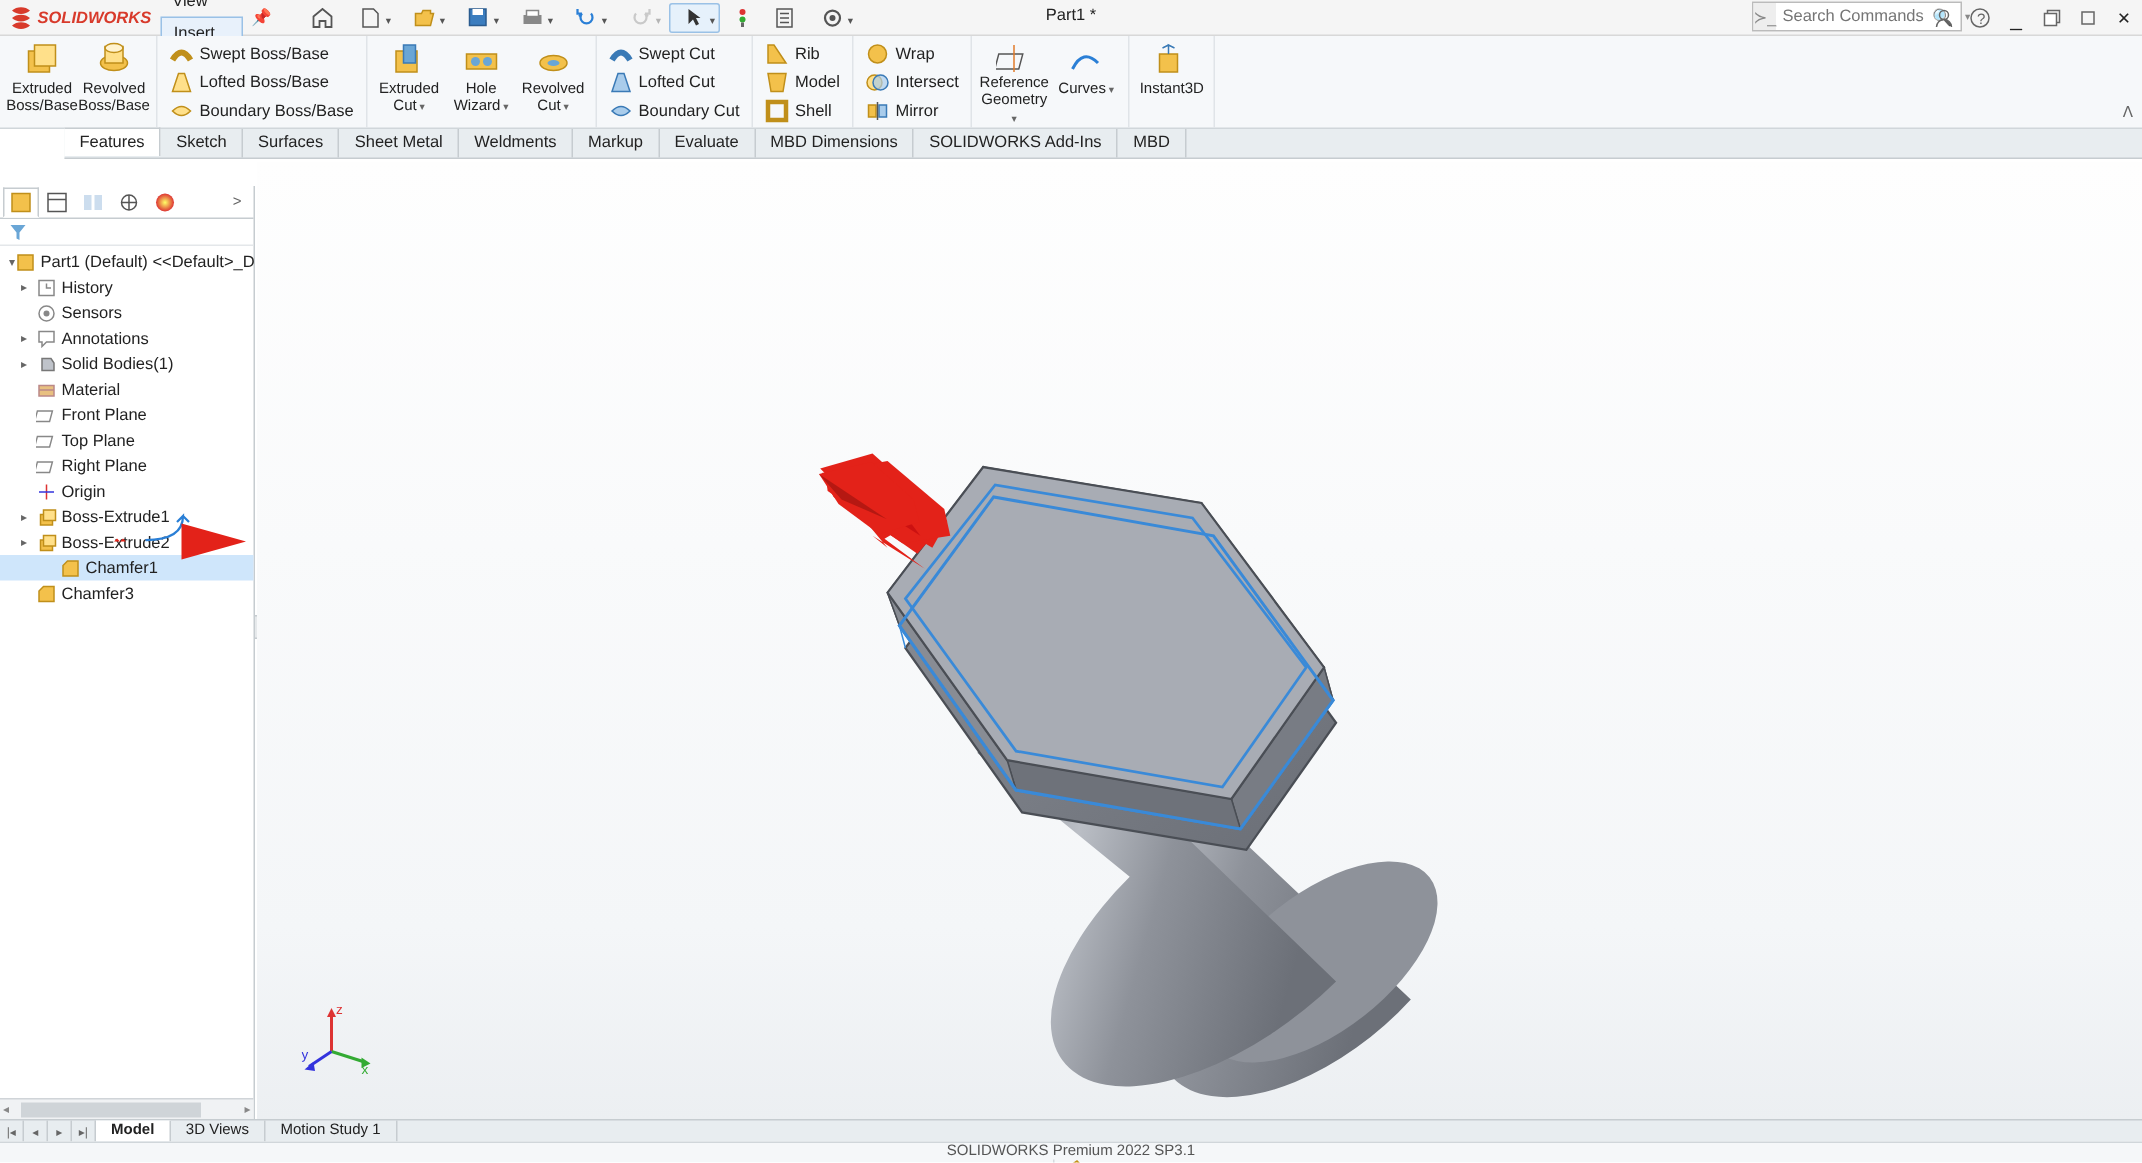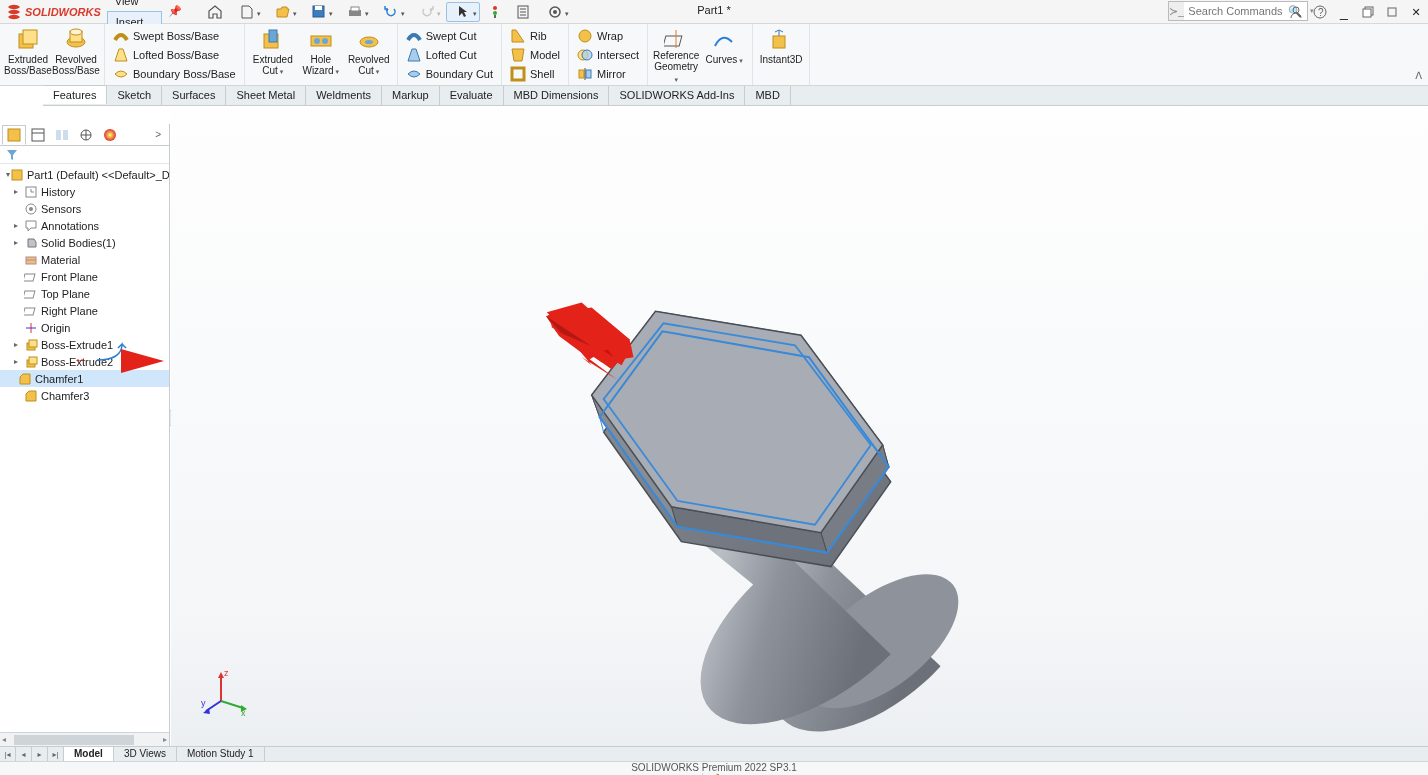--- a/index.html
+++ b/index.html
@@ -651,21 +651,21 @@
           <span class="tlabel">Boss-Extrude1</span>
         </div>
         <div class="tree-item" style="padding-left: 14px;">
           <span class="twisty">▸</span>
           <span class="ticon"><svg width="14" height="14">
               <rect x="3" y="5" width="8" height="7" fill="#f3c14b" stroke="#c08f1a"></rect>
               <rect x="5" y="2" width="8" height="7" fill="#ffe08a" stroke="#c08f1a"></rect>
             </svg></span>
           <span class="tlabel">Boss-Extrude2</span>
         </div>
-        <div class="tree-item selected" style="padding-left: 8px;">
+        <div class="tree-item selected" style="padding-left: 30px;">
           <span class="twisty"></span>
           <span class="ticon"><svg width="14" height="14">
               <path d="M2 12 L2 5 L5 2 L12 2 L12 12 Z" fill="#f3c14b" stroke="#c08f1a"></path>
             </svg></span>
           <span class="tlabel">Chamfer1</span>
         </div>
         <div class="tree-item" style="padding-left: 14px;">
           <span class="twisty"></span>
           <span class="ticon"><svg width="14" height="14">
               <path d="M2 12 L2 5 L5 2 L12 2 L12 12 Z" fill="#f3c14b" stroke="#c08f1a"></path>

